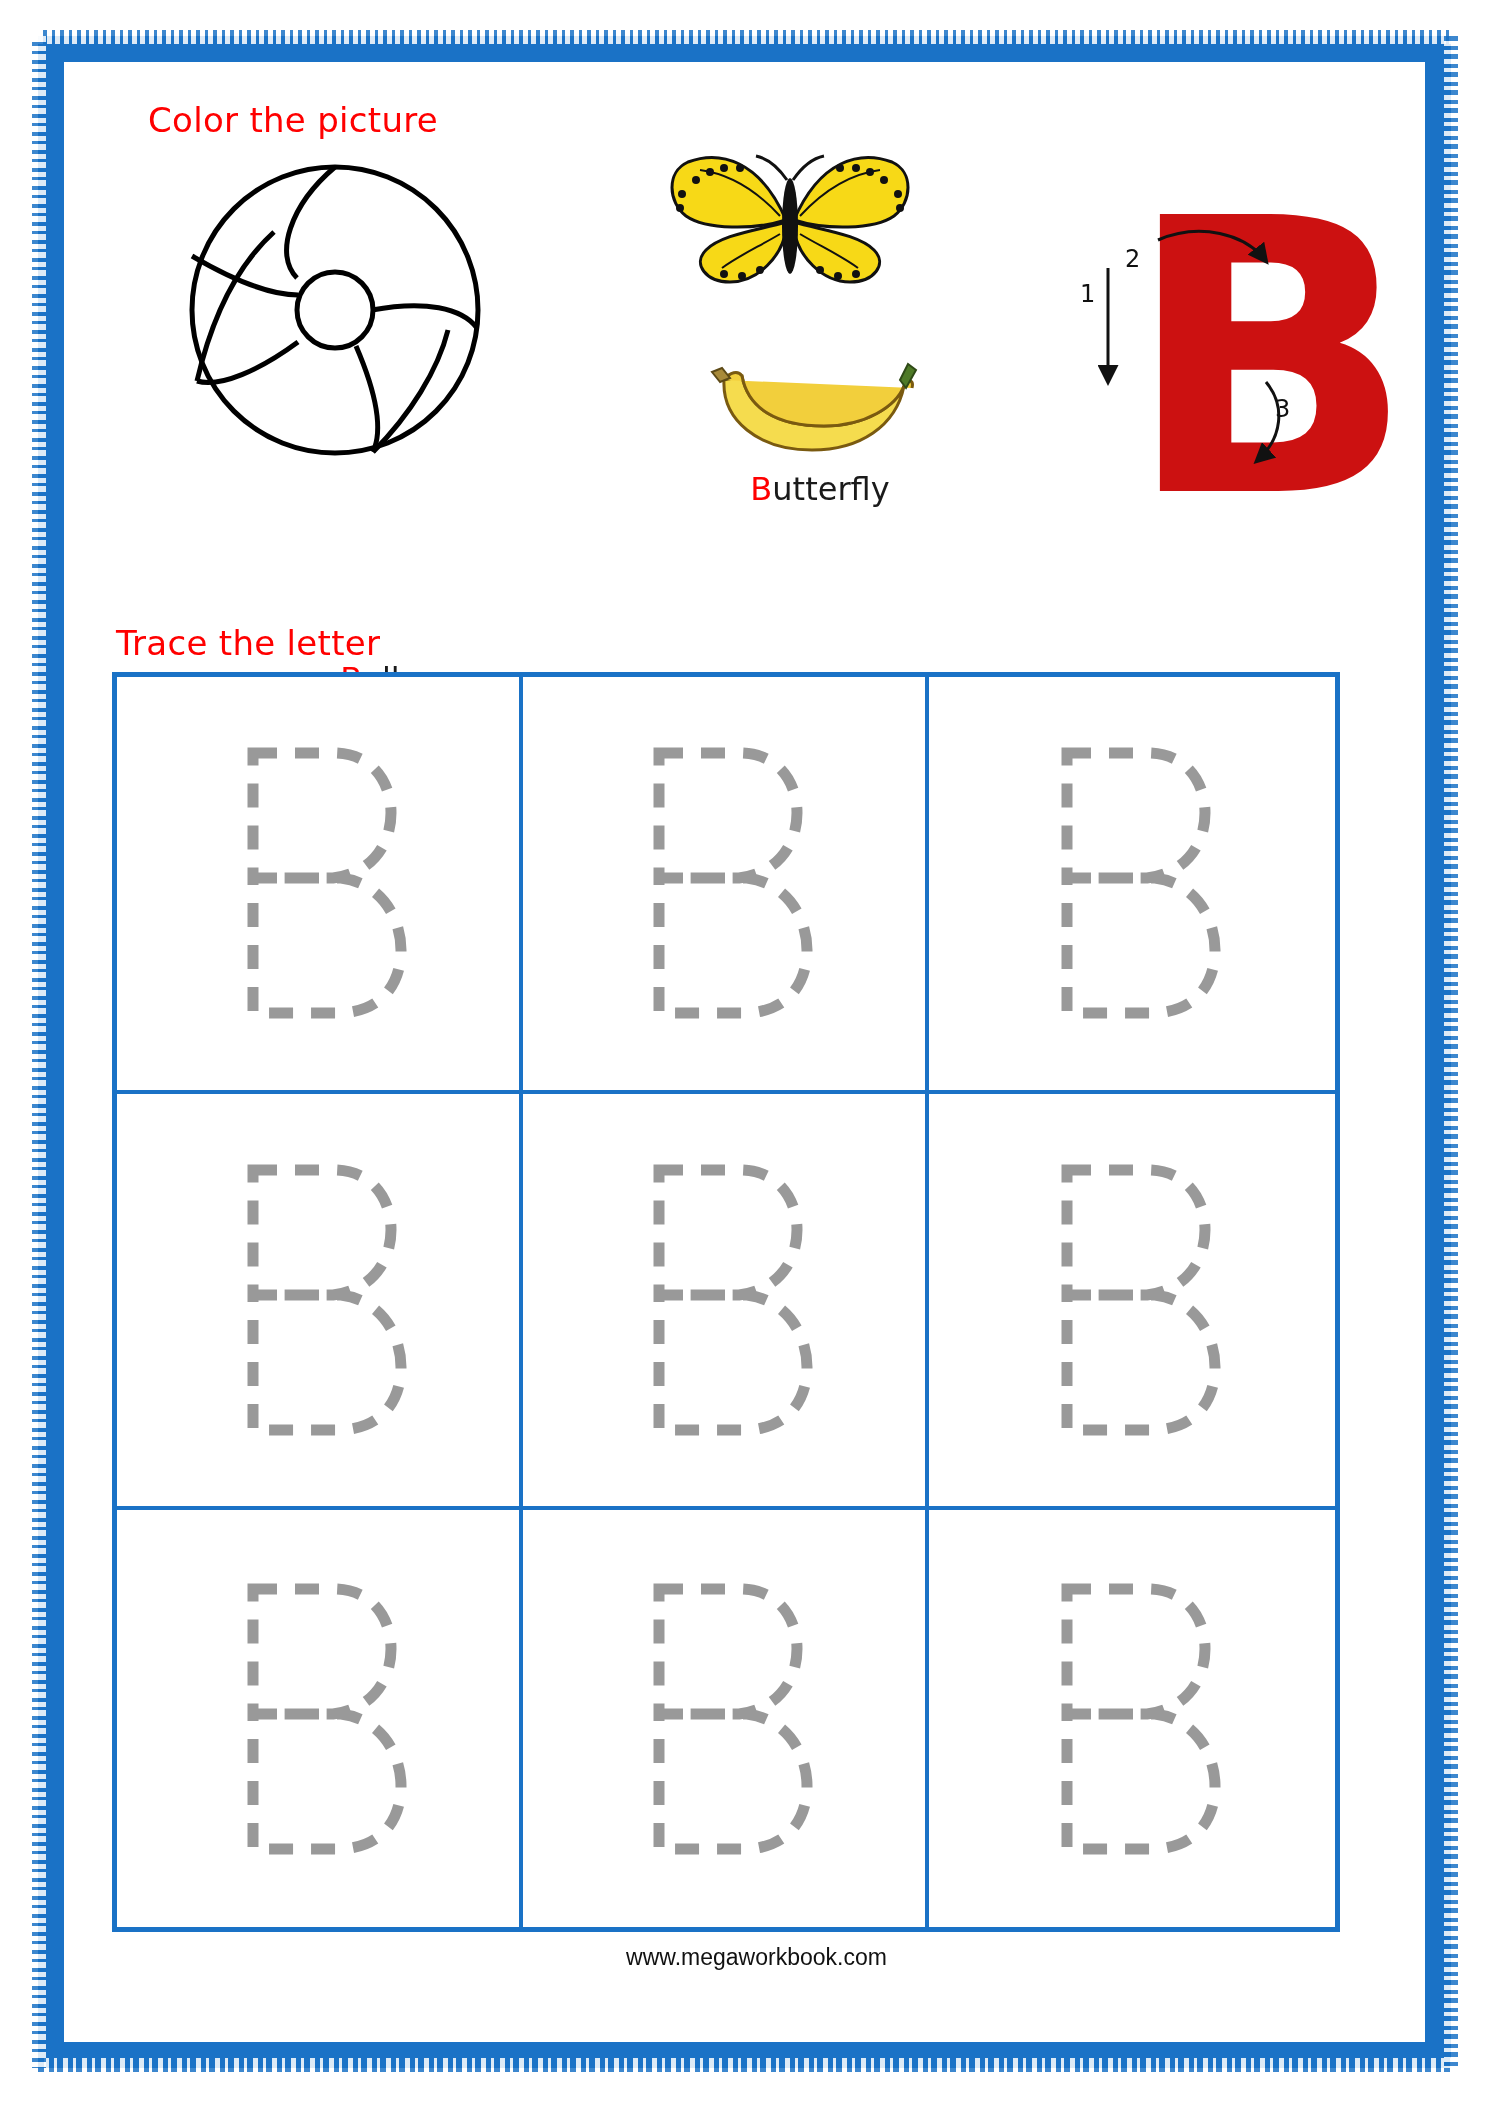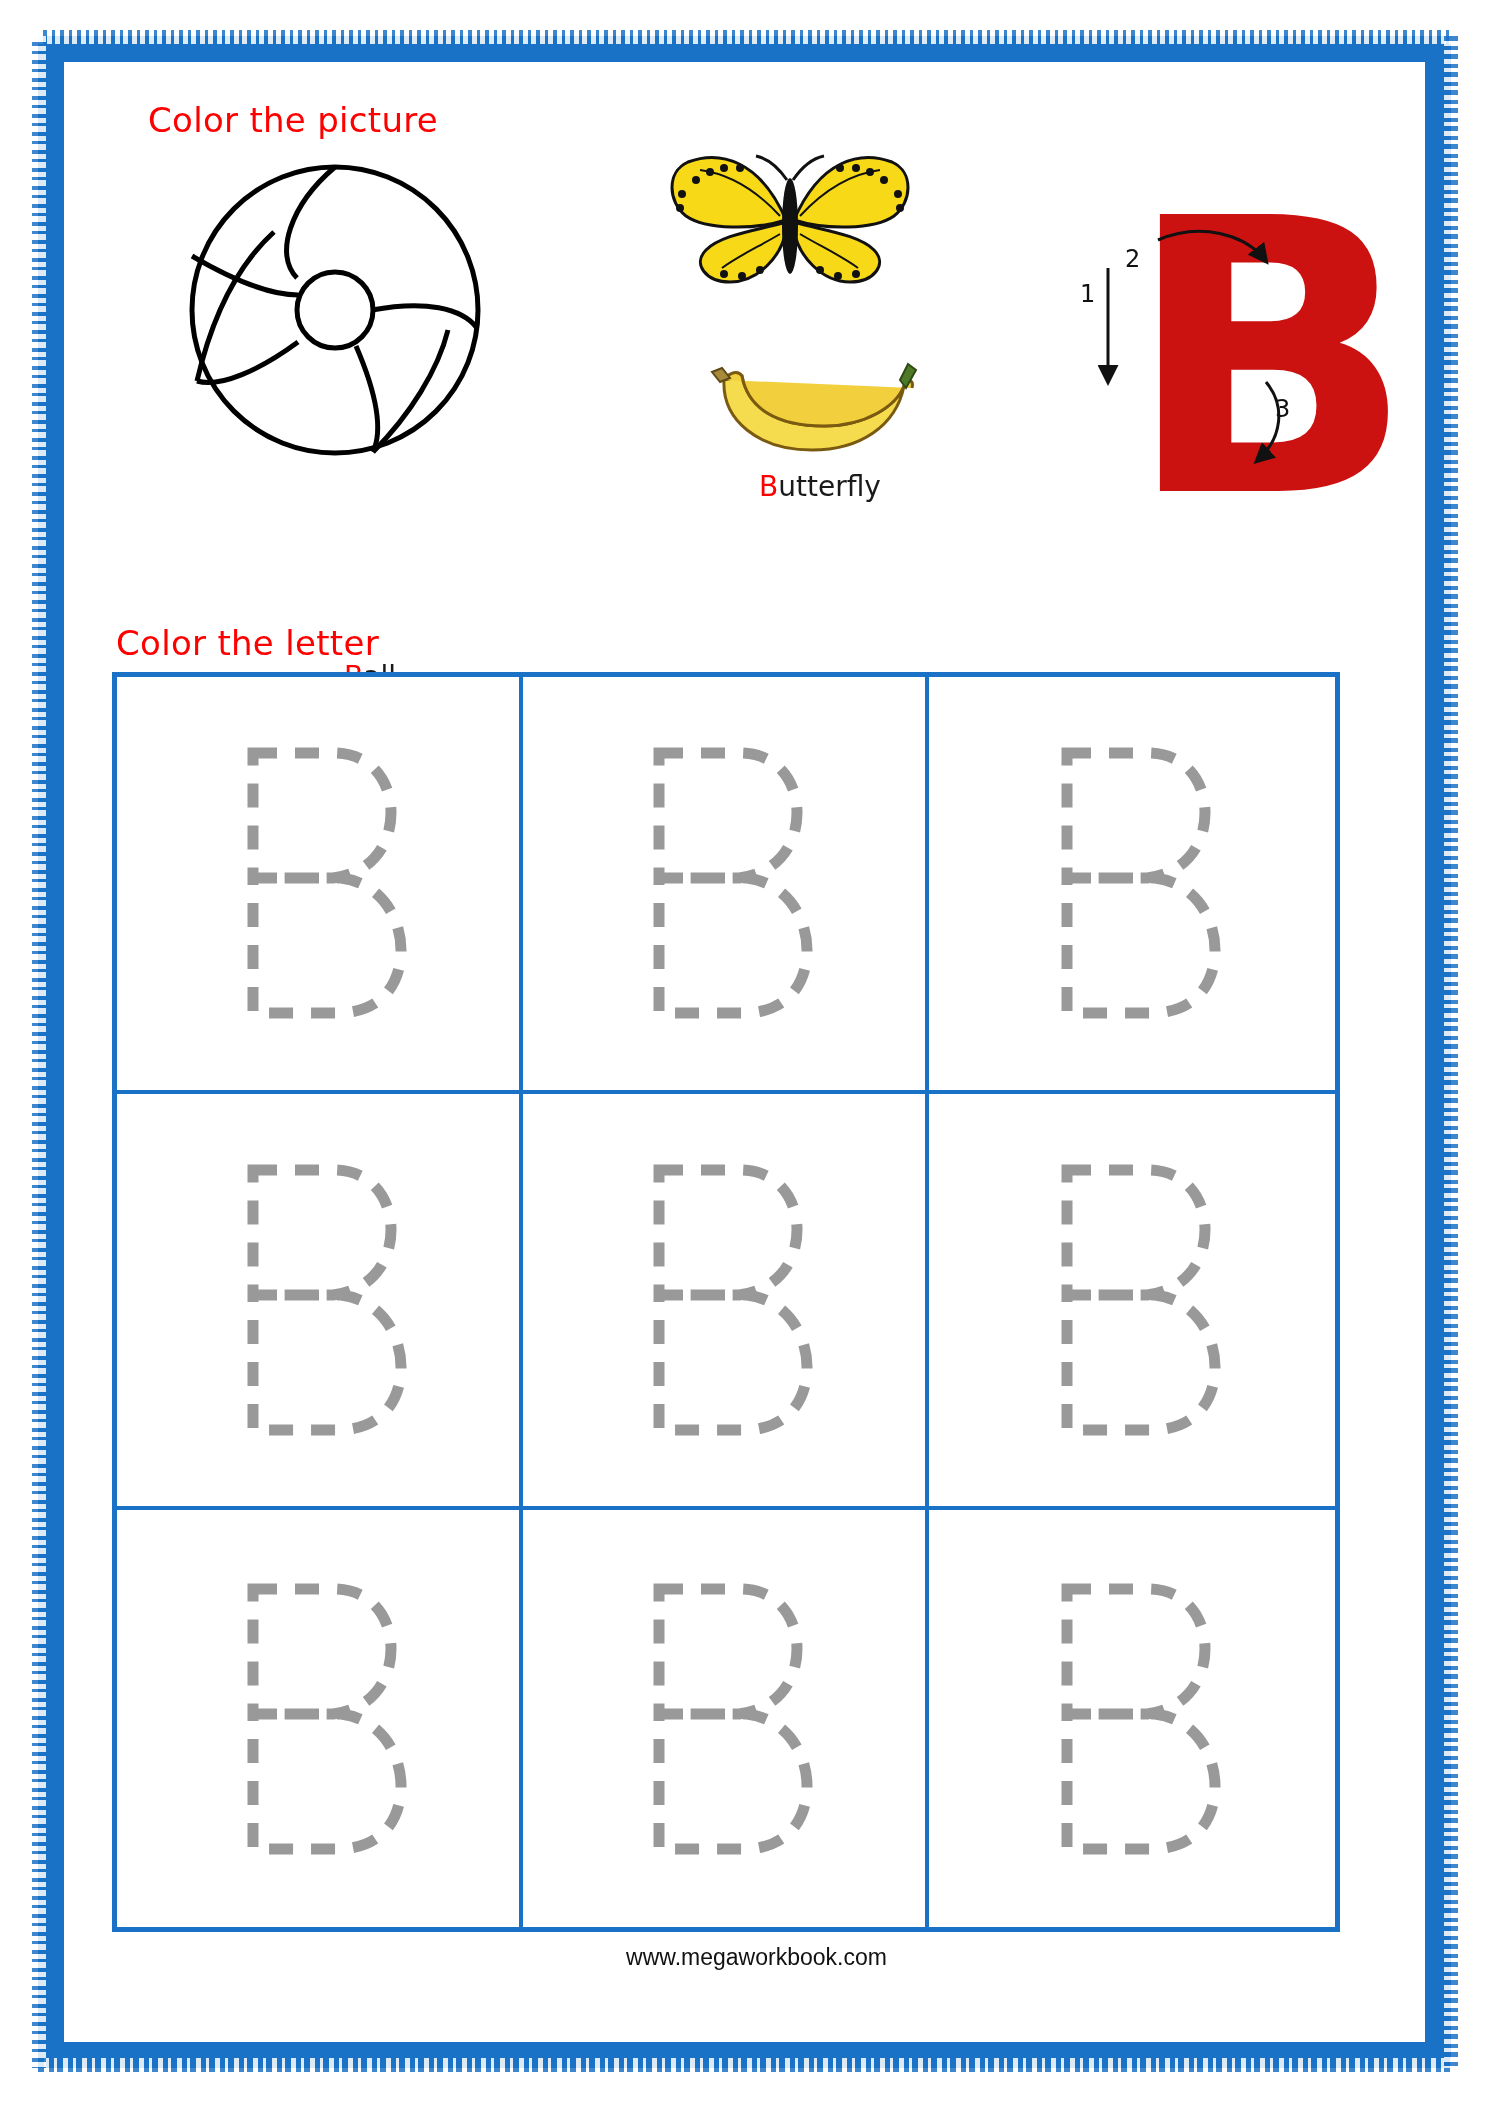--- a/index.html
+++ b/index.html
@@ -95,21 +95,21 @@
   .top-section {
     position: absolute;
     left: 70px;
     top: 150px;
     width: 1350px;
     height: 440px;
   }
 
   .caption {
     position: absolute;
-    font-size: 28px;
+    font-size: 32px;
     font-family: "DejaVu Sans", sans-serif;
     color: #1a1a1a;
     white-space: nowrap;
     text-align: center;
   }
   .caption .cap-first { color: #ff0000; }
 
   
   #ball-wrap { position: absolute; left: 100px; top: 10px; width: 330px; height: 300px; }
   #caption-ball { left: 220px; top: 510px; width: 160px; }
@@ -296,21 +296,21 @@
           <path d="M196 232 C 216 256 212 288 188 310"></path>
         </g>
       </svg>
       <div class="stroke-num" id="stroke-num-1">1</div>
       <div class="stroke-num" id="stroke-num-2">2</div>
       <div class="stroke-num" id="stroke-num-3">3</div>
     </div>
 
   </div>
 
-  <div class="heading" id="heading-trace">Color the letter</div>
+  <div class="heading" id="heading-trace">Trace the letter</div>
 
   <div class="trace-grid">
 
     <div class="trace-cell">
       <svg width="190" height="290" viewBox="0 0 190 290">
         <path d="M30 15 L 110 15 C 150 15 168 45 168 75 C 168 105 150 135 110 140 L 30 140 L 30 15 Z
                  M30 140 L 118 140 C 158 145 178 180 178 212 C 178 248 156 275 115 275 L 30 275 L 30 140" fill="none" stroke="#999999" stroke-width="11" stroke-dasharray="24 18" stroke-linecap="butt"></path>
       </svg>
     </div>
 

